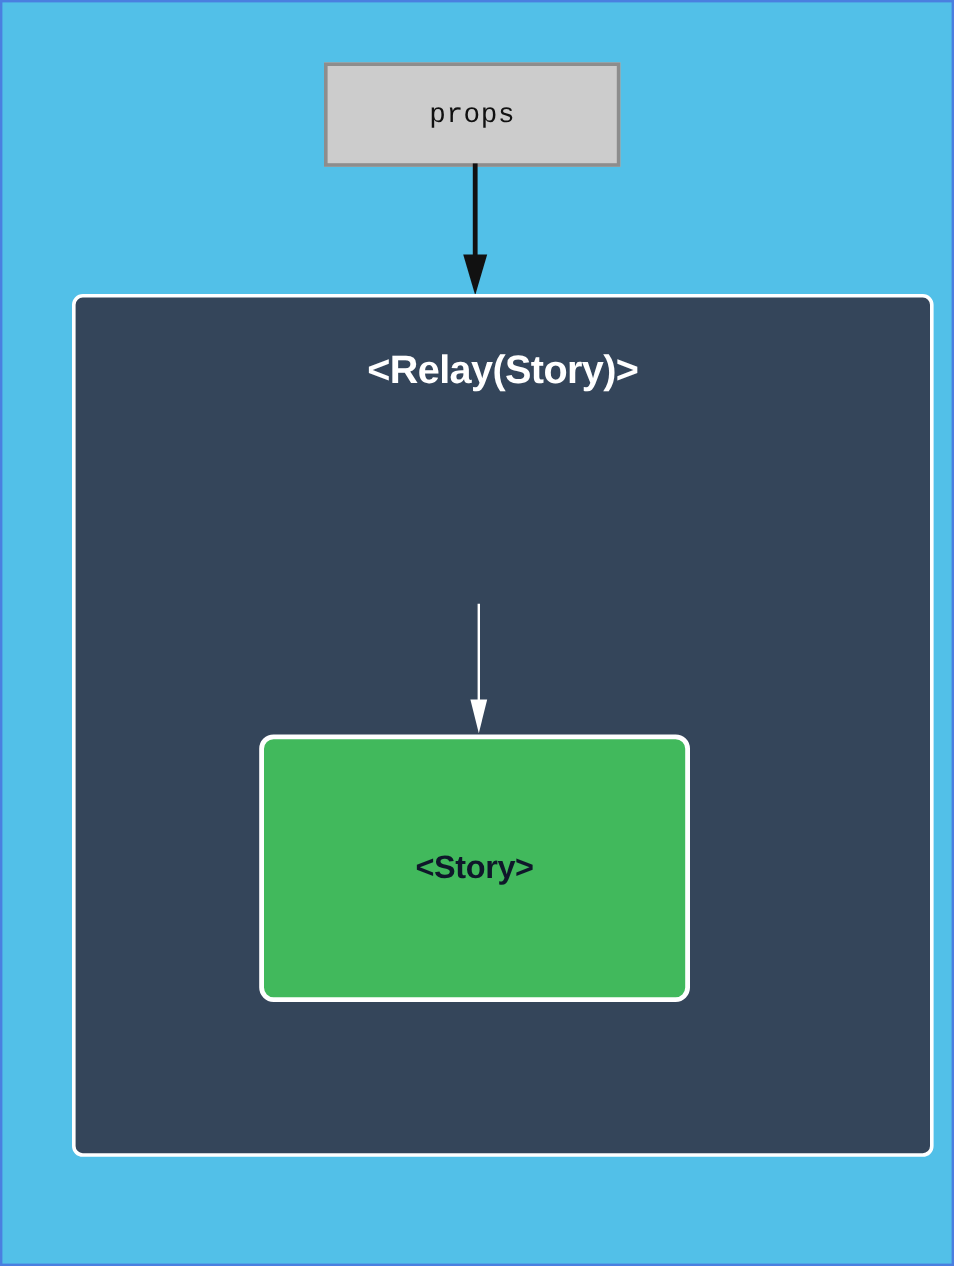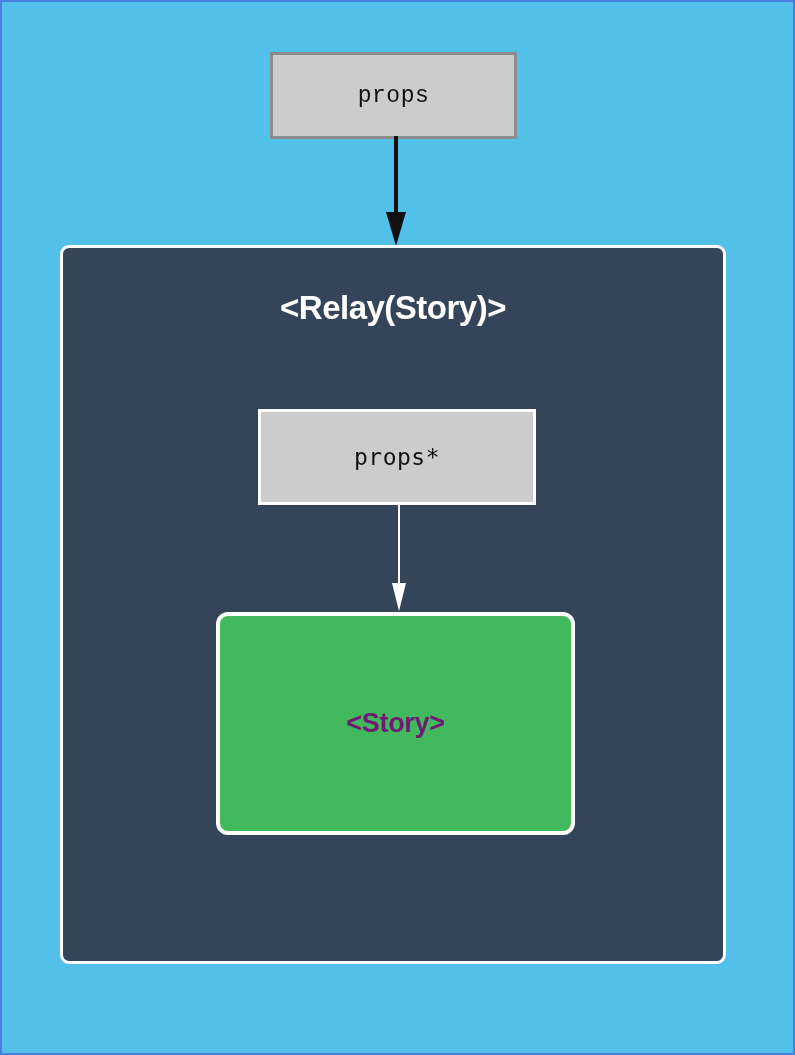--- a/index.html
+++ b/index.html
@@ -47,21 +47,21 @@
     top: 134px;
     width: 36px;
     height: 112px;
   }
 
   
   .relay-panel {
     position: absolute;
     left: 58px;
     top: 243px;
-    width: 666px;
+    width: 718px;
     height: 719px;
     box-sizing: border-box;
     background: #34455a;
     border: 3px solid #ffffff;
     border-radius: 9px;
   }
   .relay-title {
     position: absolute;
     left: 0;
     right: 0;
@@ -113,21 +113,21 @@
     height: 223px;
     box-sizing: border-box;
     background: #41b95c;
     border: 4px solid #ffffff;
     border-radius: 12px;
     display: flex;
     align-items: center;
     justify-content: center;
   }
   .story-box .box-label {
-    color: #701a75;
+    color: #0f172a;
     font-family: "Liberation Sans", sans-serif;
     font-size: 27px;
     font-weight: bold;
     letter-spacing: -0.3px;
     text-align: right;
   }
 </style>
 </head>
 <body>
 
@@ -139,23 +139,20 @@
 
   <svg class="arrow-dark" viewBox="0 0 36 112">
     <line x1="18" y1="0" x2="18" y2="82" stroke="#111111" stroke-width="4"></line>
     <polygon points="18,110 8,76 28,76" fill="#111111"></polygon>
   </svg>
 
   <div class="relay-panel">
 
     <div class="relay-title">&lt;Relay(Story)&gt;</div>
 
-    <div class="props-star-box">
-      <span class="box-label">props*</span>
-    </div>
 
     <svg class="arrow-light" viewBox="0 0 36 110">
       <line x1="18" y1="0" x2="18" y2="84" stroke="#ffffff" stroke-width="2"></line>
       <polygon points="18,108 11,80 25,80" fill="#ffffff"></polygon>
     </svg>
 
     <div class="story-box">
       <span class="box-label">&lt;Story&gt;</span>
     </div>
 

